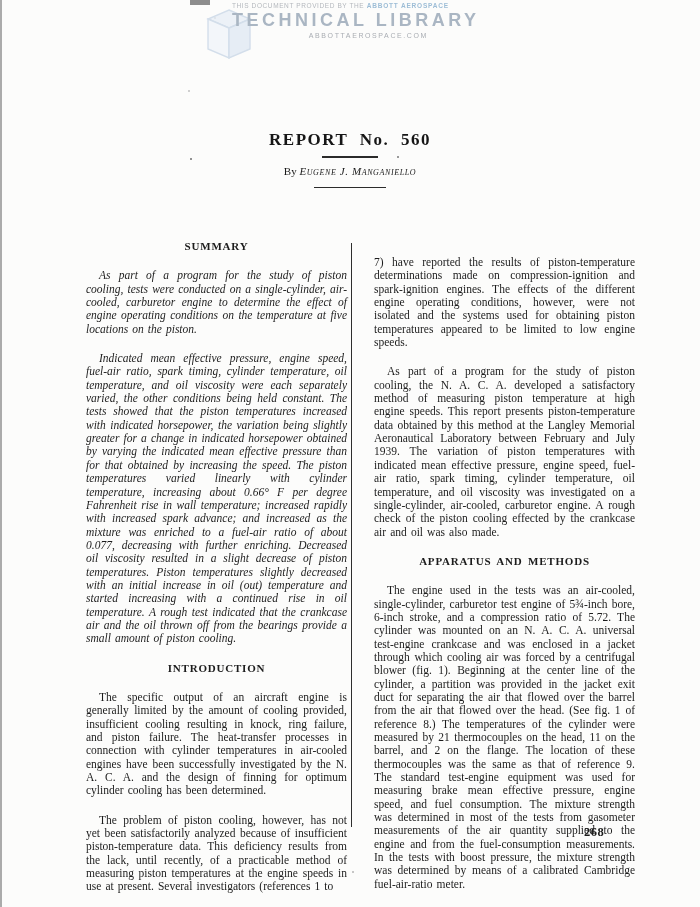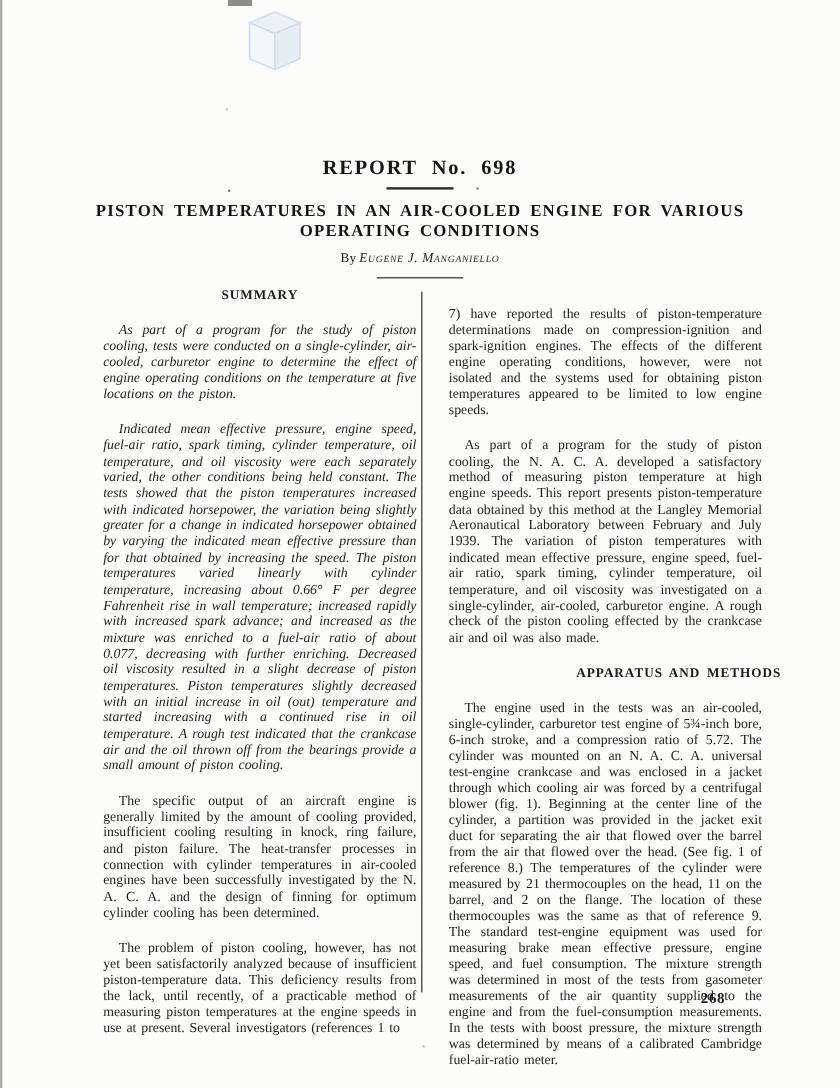--- a/index.html
+++ b/index.html
@@ -36,21 +36,21 @@
   .byline { font-size:11px; margin-top:7px; color:#1a1a1a; }
   .byline .author { font-variant:small-caps; letter-spacing:.6px;font-style:italic; }
   .rule-long { width:72px; margin-top:10px; height:1.2px; }
 
   
   .col-divider { position:absolute; left:351px; top:243px; width:1px; height:584px; background:#2e2e2e; }
   .col { position:absolute; top:240px; width:293px; font-size:11.5px; line-height:13.35px; text-align:justify; word-spacing:1.2px; hyphens:auto; -webkit-hyphens:auto; color:#1c1c1c; }
   .col-left  { left:70px; }
   .col-right { left:358px; }
   .col h2 { font-size:11px; font-weight:bold; text-align:center; letter-spacing:.8px; word-spacing:2px; margin:0 0 4px 0; }
-  .col h2.spaced { margin-top:7px;text-align:right; }
+  .col h2.spaced { margin-top:7px; }
   .col p { margin:16px; }
   .col p.indent { text-indent:13px; }
   .col p.italic { font-style:italic; }
 
   .page-number { position:absolute; left:584px; top:825px; font-size:12.5px; font-weight:bold; letter-spacing:.5px; }
 </style>
 </head>
 <body>
 
 <div class="page">
@@ -62,38 +62,46 @@
   <div class="speck s3"></div>
   <div class="speck s4"></div>
   <div class="speck s5"></div>
 
   <div class="watermark">
     <svg class="wm-cube" viewBox="0 0 46 52" xmlns="http://www.w3.org/2000/svg">
       <polygon points="23,2 44,11 23,20 2,11" fill="#eaf0f7" stroke="#ccd9e8" stroke-width="1.4"></polygon>
       <polygon points="2,11 23,20 23,50 2,41" fill="#f2f6fa" stroke="#ccd9e8" stroke-width="1.4"></polygon>
       <polygon points="44,11 23,20 23,50 44,41" fill="#e3ebf4" stroke="#ccd9e8" stroke-width="1.4"></polygon>
     </svg>
+    <div class="wm-text">
+      <div class="wm-line1">
+        <span>THIS DOCUMENT PROVIDED BY THE</span>
+        <span class="wm-brand">ABBOTT AEROSPACE</span>
+      </div>
+      <div class="wm-title">TECHNICAL LIBRARY</div>
+      <div class="wm-url">ABBOTTAEROSPACE.COM</div>
+    </div>
   </div>
 
   <div class="header">
-    <div class="report-no">REPORT No. 698</div>
+    <div class="report-no">REPORT No. 560</div>
     <div class="rule rule-short"></div>
-    <h1 class="page-title">PISTON TEMPERATURES IN AN AIR-COOLED ENGINE FOR VARIOUS OPERATING CONDITIONS</h1>
     <div class="byline">
       <span>By </span><span class="author">Eugene J. Manganiello</span>
     </div>
     <div class="rule rule-long"></div>
   </div>
 
   <div class="col-divider"></div>
 
   <div class="col col-left">
     <h2>SUMMARY</h2>
     <p class="italic indent">As part of a program for the study of piston cooling, tests were conducted on a single-cylinder, air-cooled, carburetor engine to determine the effect of engine operating conditions on the temperature at five locations on the piston.</p>
     <p class="italic indent">Indicated mean effective pressure, engine speed, fuel-air ratio, spark timing, cylinder temperature, oil temperature, and oil viscosity were each separately varied, the other conditions being held constant. The tests showed that the piston temperatures increased with indicated horsepower, the variation being slightly greater for a change in indicated horsepower obtained by varying the indicated mean effective pressure than for that obtained by increasing the speed. The piston temperatures varied linearly with cylinder temperature, increasing about 0.66° F per degree Fahrenheit rise in wall temperature; increased rapidly with increased spark advance; and increased as the mixture was enriched to a fuel-air ratio of about 0.077, decreasing with further enriching. Decreased oil viscosity resulted in a slight decrease of piston temperatures. Piston temperatures slightly decreased with an initial increase in oil (out) temperature and started increasing with a continued rise in oil temperature. A rough test indicated that the crankcase air and the oil thrown off from the bearings provide a small amount of piston cooling.</p>
+    <h2 class="spaced">INTRODUCTION</h2>
     <p class="indent">The specific output of an aircraft engine is generally limited by the amount of cooling provided, insufficient cooling resulting in knock, ring failure, and piston failure. The heat-transfer processes in connection with cylinder temperatures in air-cooled engines have been successfully investigated by the N. A. C. A. and the design of finning for optimum cylinder cooling has been determined.</p>
     <p class="indent">The problem of piston cooling, however, has not yet been satisfactorily analyzed because of insufficient piston-temperature data. This deficiency results from the lack, until recently, of a practicable method of measuring piston temperatures at the engine speeds in use at present. Several investigators (references 1 to</p>
   </div>
 
   <div class="col col-right">
     <p>7) have reported the results of piston-temperature determinations made on compression-ignition and spark-ignition engines. The effects of the different engine operating conditions, however, were not isolated and the systems used for obtaining piston temperatures appeared to be limited to low engine speeds.</p>
     <p class="indent">As part of a program for the study of piston cooling, the N. A. C. A. developed a satisfactory method of measuring piston temperature at high engine speeds. This report presents piston-temperature data obtained by this method at the Langley Memorial Aeronautical Laboratory between February and July 1939. The variation of piston temperatures with indicated mean effective pressure, engine speed, fuel-air ratio, spark timing, cylinder temperature, oil temperature, and oil viscosity was investigated on a single-cylinder, air-cooled, carburetor engine. A rough check of the piston cooling effected by the crankcase air and oil was also made.</p>
     <h2 class="spaced">APPARATUS AND METHODS</h2>
     <p class="indent">The engine used in the tests was an air-cooled, single-cylinder, carburetor test engine of 5¾-inch bore, 6-inch stroke, and a compression ratio of 5.72. The cylinder was mounted on an N. A. C. A. universal test-engine crankcase and was enclosed in a jacket through which cooling air was forced by a centrifugal blower (fig. 1). Beginning at the center line of the cylinder, a partition was provided in the jacket exit duct for separating the air that flowed over the barrel from the air that flowed over the head. (See fig. 1 of reference 8.) The temperatures of the cylinder were measured by 21 thermocouples on the head, 11 on the barrel, and 2 on the flange. The location of these thermocouples was the same as that of reference 9. The standard test-engine equipment was used for measuring brake mean effective pressure, engine speed, and fuel consumption. The mixture strength was determined in most of the tests from gasometer measurements of the air quantity supplied to the engine and from the fuel-consumption measurements. In the tests with boost pressure, the mixture strength was determined by means of a calibrated Cambridge fuel-air-ratio meter.</p>
   </div>

